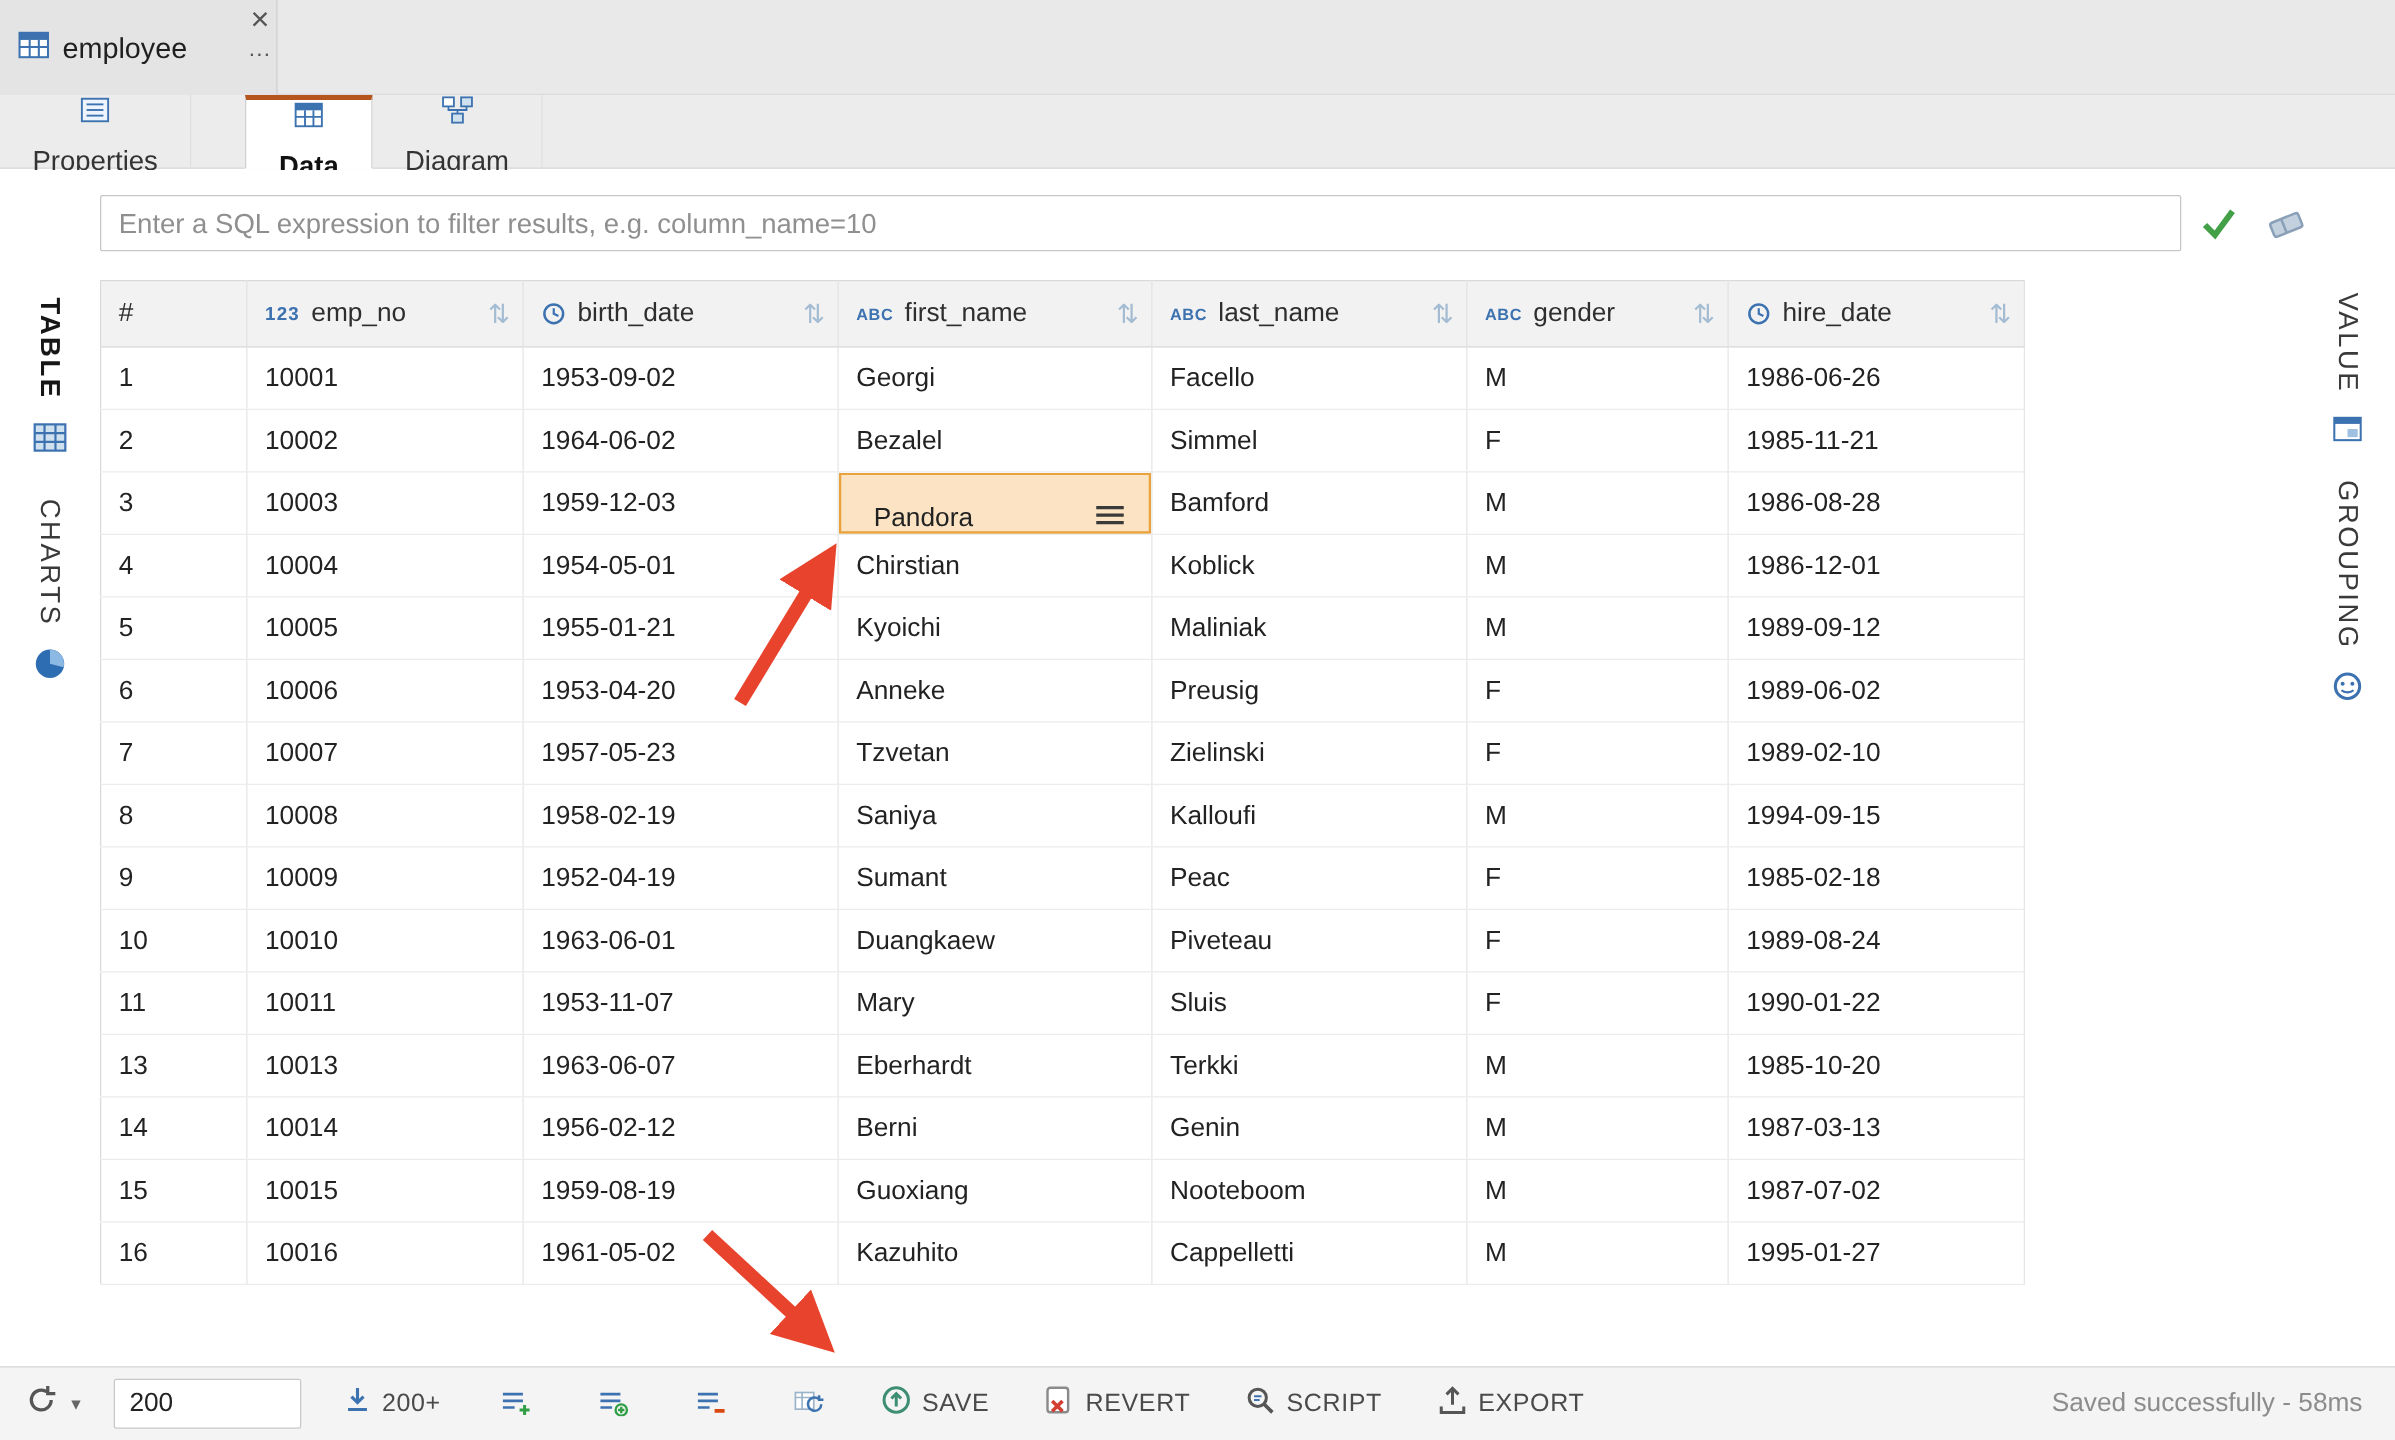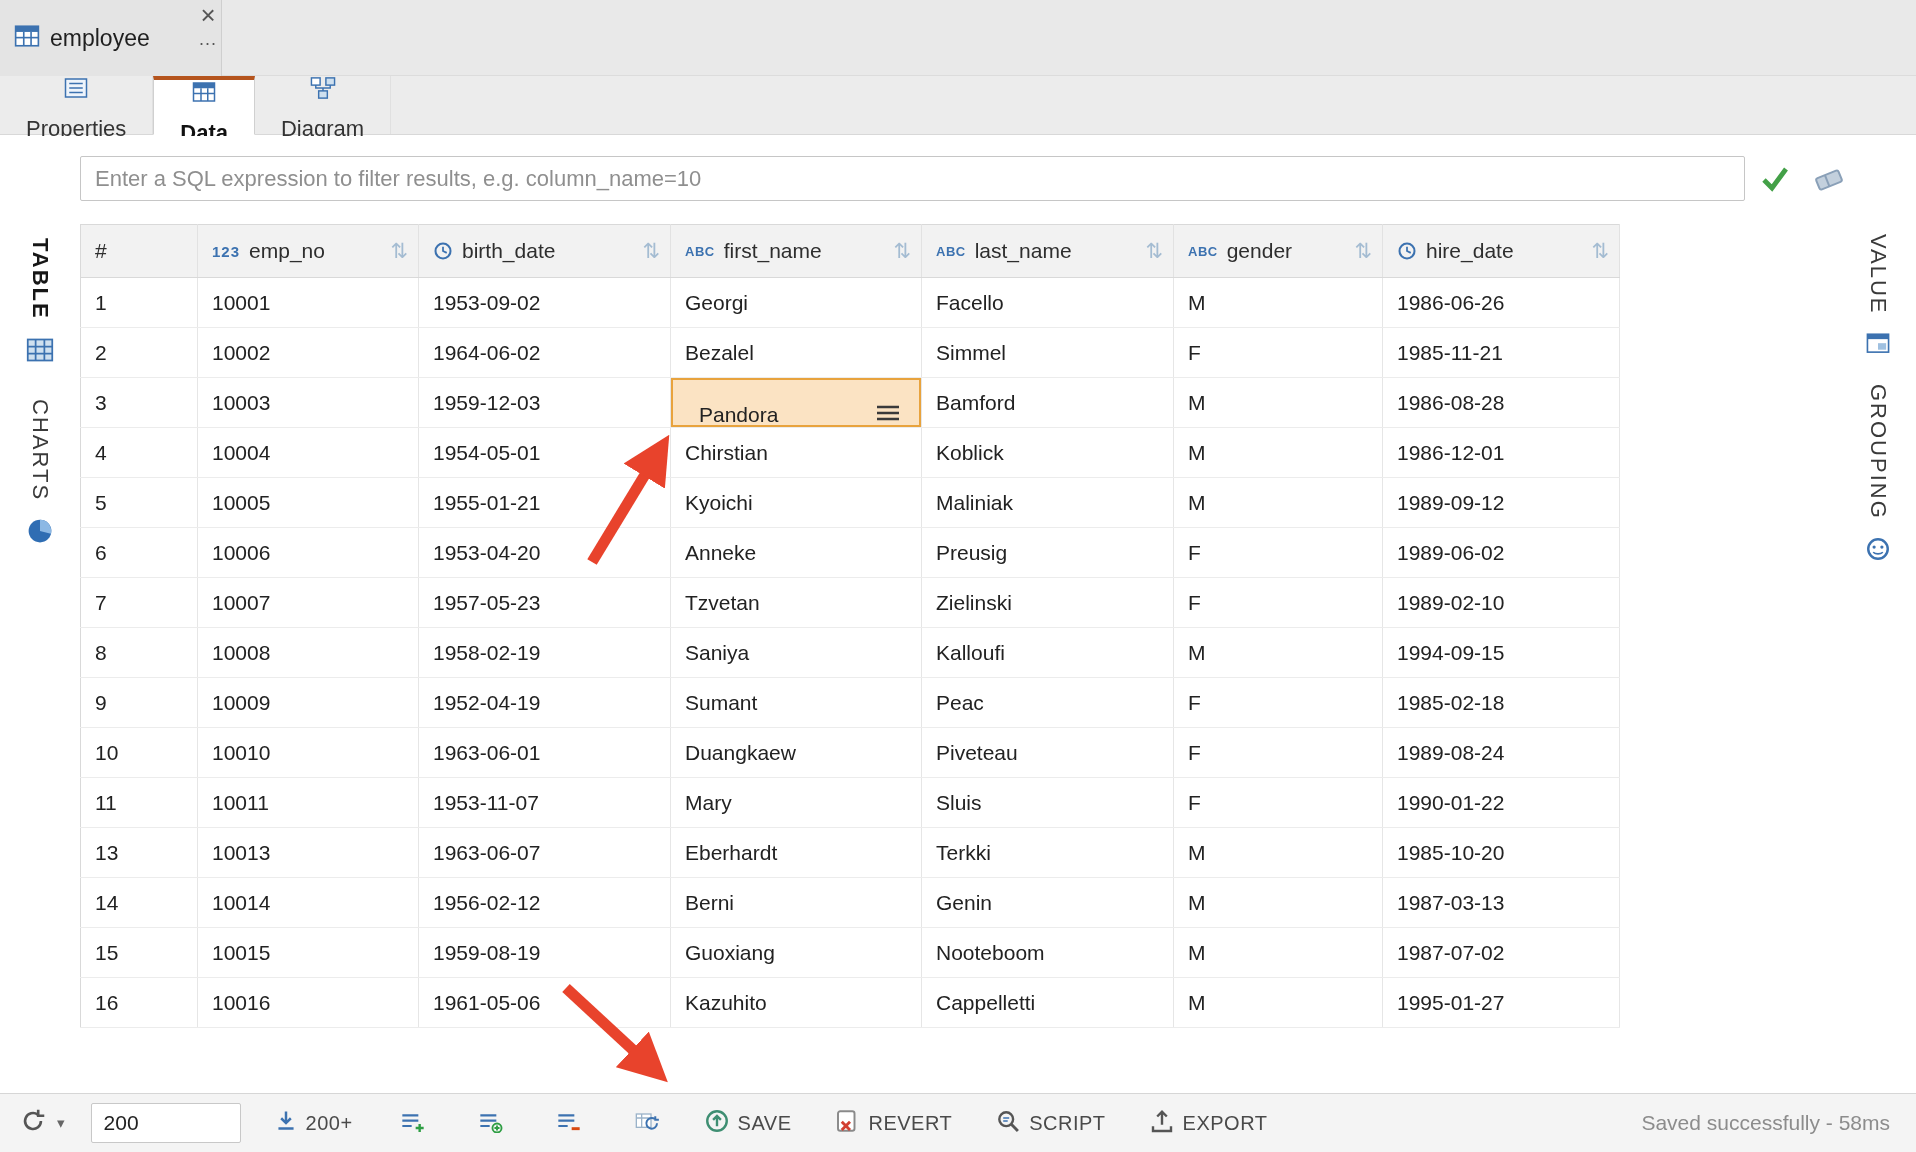--- a/index.html
+++ b/index.html
@@ -10,21 +10,21 @@
   .file-strip { position:absolute; top:0; left:0; right:0; height:76px; background:#e9e9e9; border-bottom:1px solid #dcdcdc; }
   .file-tab { position:absolute; left:0; top:0; height:76px; width:222px; background:#e4e4e4; border-right:1px solid #cfcfcf; display:flex; align-items:center; padding-left:14px; cursor:pointer; }
   .file-tab-label { font-size:23px; font-weight:normal; color:#1f1f1f; margin-left:10px; }
   .tab-side { position:absolute; right:4px; top:2px; display:flex; flex-direction:column; align-items:center; line-height:1; }
   .tab-close { font-size:26px; color:#555; cursor:pointer; }
   .tab-overflow { font-size:18px; color:#555; letter-spacing:1px; cursor:pointer; margin-top:2px; }
 
   
   .tab-row { position:absolute; top:76px; left:0; right:0; height:59px; background:#ececec; border-bottom:1px solid #d8d8d8; display:flex; align-items:stretch; }
   .etab { display:flex; align-items:center; gap:10px; padding:0 26px; font-size:22px; color:#333; cursor:pointer; border-right:1px solid #e0e0e0;flex-direction:column; }
-  .etab.active { background:#fff; border-top:4px solid var(--active-tab-border,#b5541d); border-left:1px solid #d0d0d0; border-right:1px solid #d0d0d0; border-bottom:1px solid #fff; margin-bottom:-1px; font-weight:bold; color:#111; }
+  .etab.active { background:#fff; border-top:4px solid var(--active-tab-border,#b5541d); border-left:1px solid #d0d0d0; border-right:1px solid #d0d0d0; border-bottom:1px solid #fff; margin-bottom:-1px; font-weight:bold; color:#111;margin-left:43px; }
 
   
   .filter-bar { position:absolute; top:136px; left:0; right:0; height:88px; background:#fff; }
   .filter-input { position:absolute; left:80px; top:20px; width:1665px; height:45px; border:1px solid #c6c6c6; border-radius:2px; font-size:22px; color:#333; padding:0 14px; font-family:"Liberation Sans",sans-serif; background:#fff; }
   .filter-input::placeholder { color:#8f8f8f; }
   .filter-apply { position:absolute; left:1756px; top:24px; width:38px; height:38px; border:none; background:transparent; cursor:pointer; }
   .filter-clear { position:absolute; left:1810px; top:24px; width:38px; height:38px; border:none; background:transparent; cursor:pointer; }
 
   
   .left-rail { position:absolute; left:0; top:224px; width:80px; bottom:59px; background:#fff; }
@@ -384,21 +384,21 @@
             <td class="col-1">10015</td>
             <td class="col-2">1959-08-19</td>
             <td class="col-3">Guoxiang</td>
             <td class="col-4">Nooteboom</td>
             <td class="col-5">M</td>
             <td class="col-6">1987-07-02</td>
           </tr>
           <tr>
             <td class="col-0 rownum">16</td>
             <td class="col-1">10016</td>
-            <td class="col-2">1961-05-06</td>
+            <td class="col-2">1961-05-02</td>
             <td class="col-3">Kazuhito</td>
             <td class="col-4">Cappelletti</td>
             <td class="col-5">M</td>
             <td class="col-6">1995-01-27</td>
           </tr>
         </tbody>
     </table>
   </div>
 
   <div class="toolbar">

